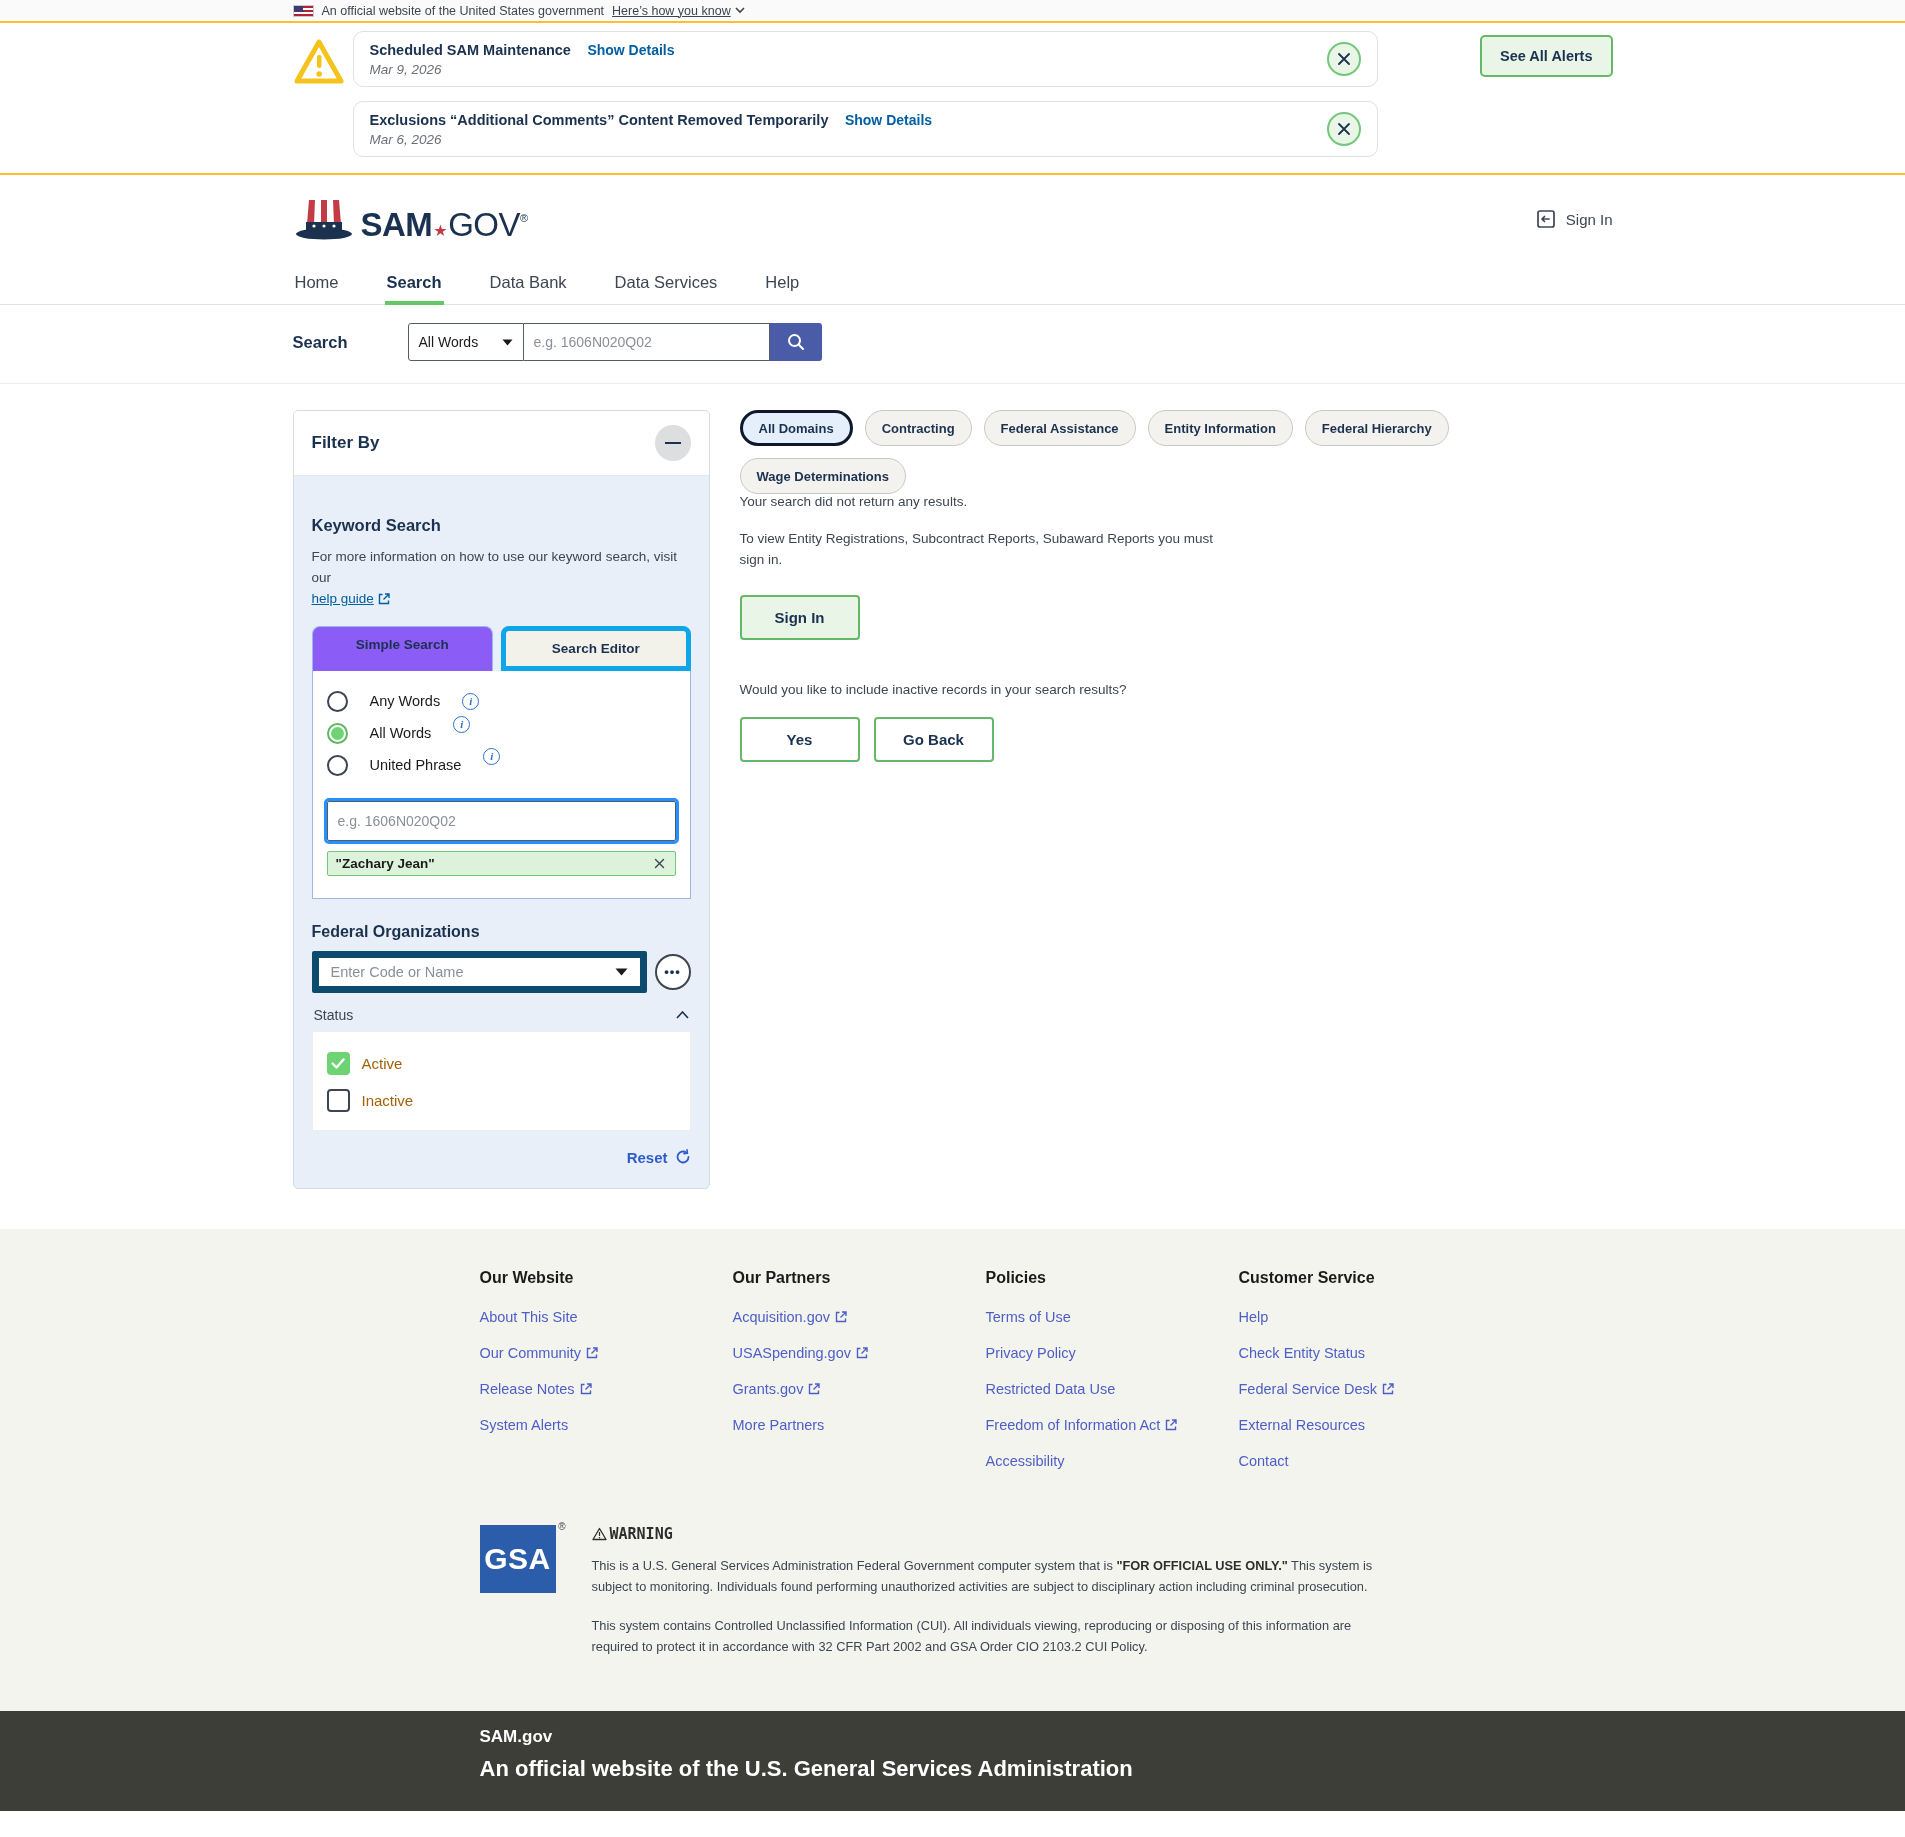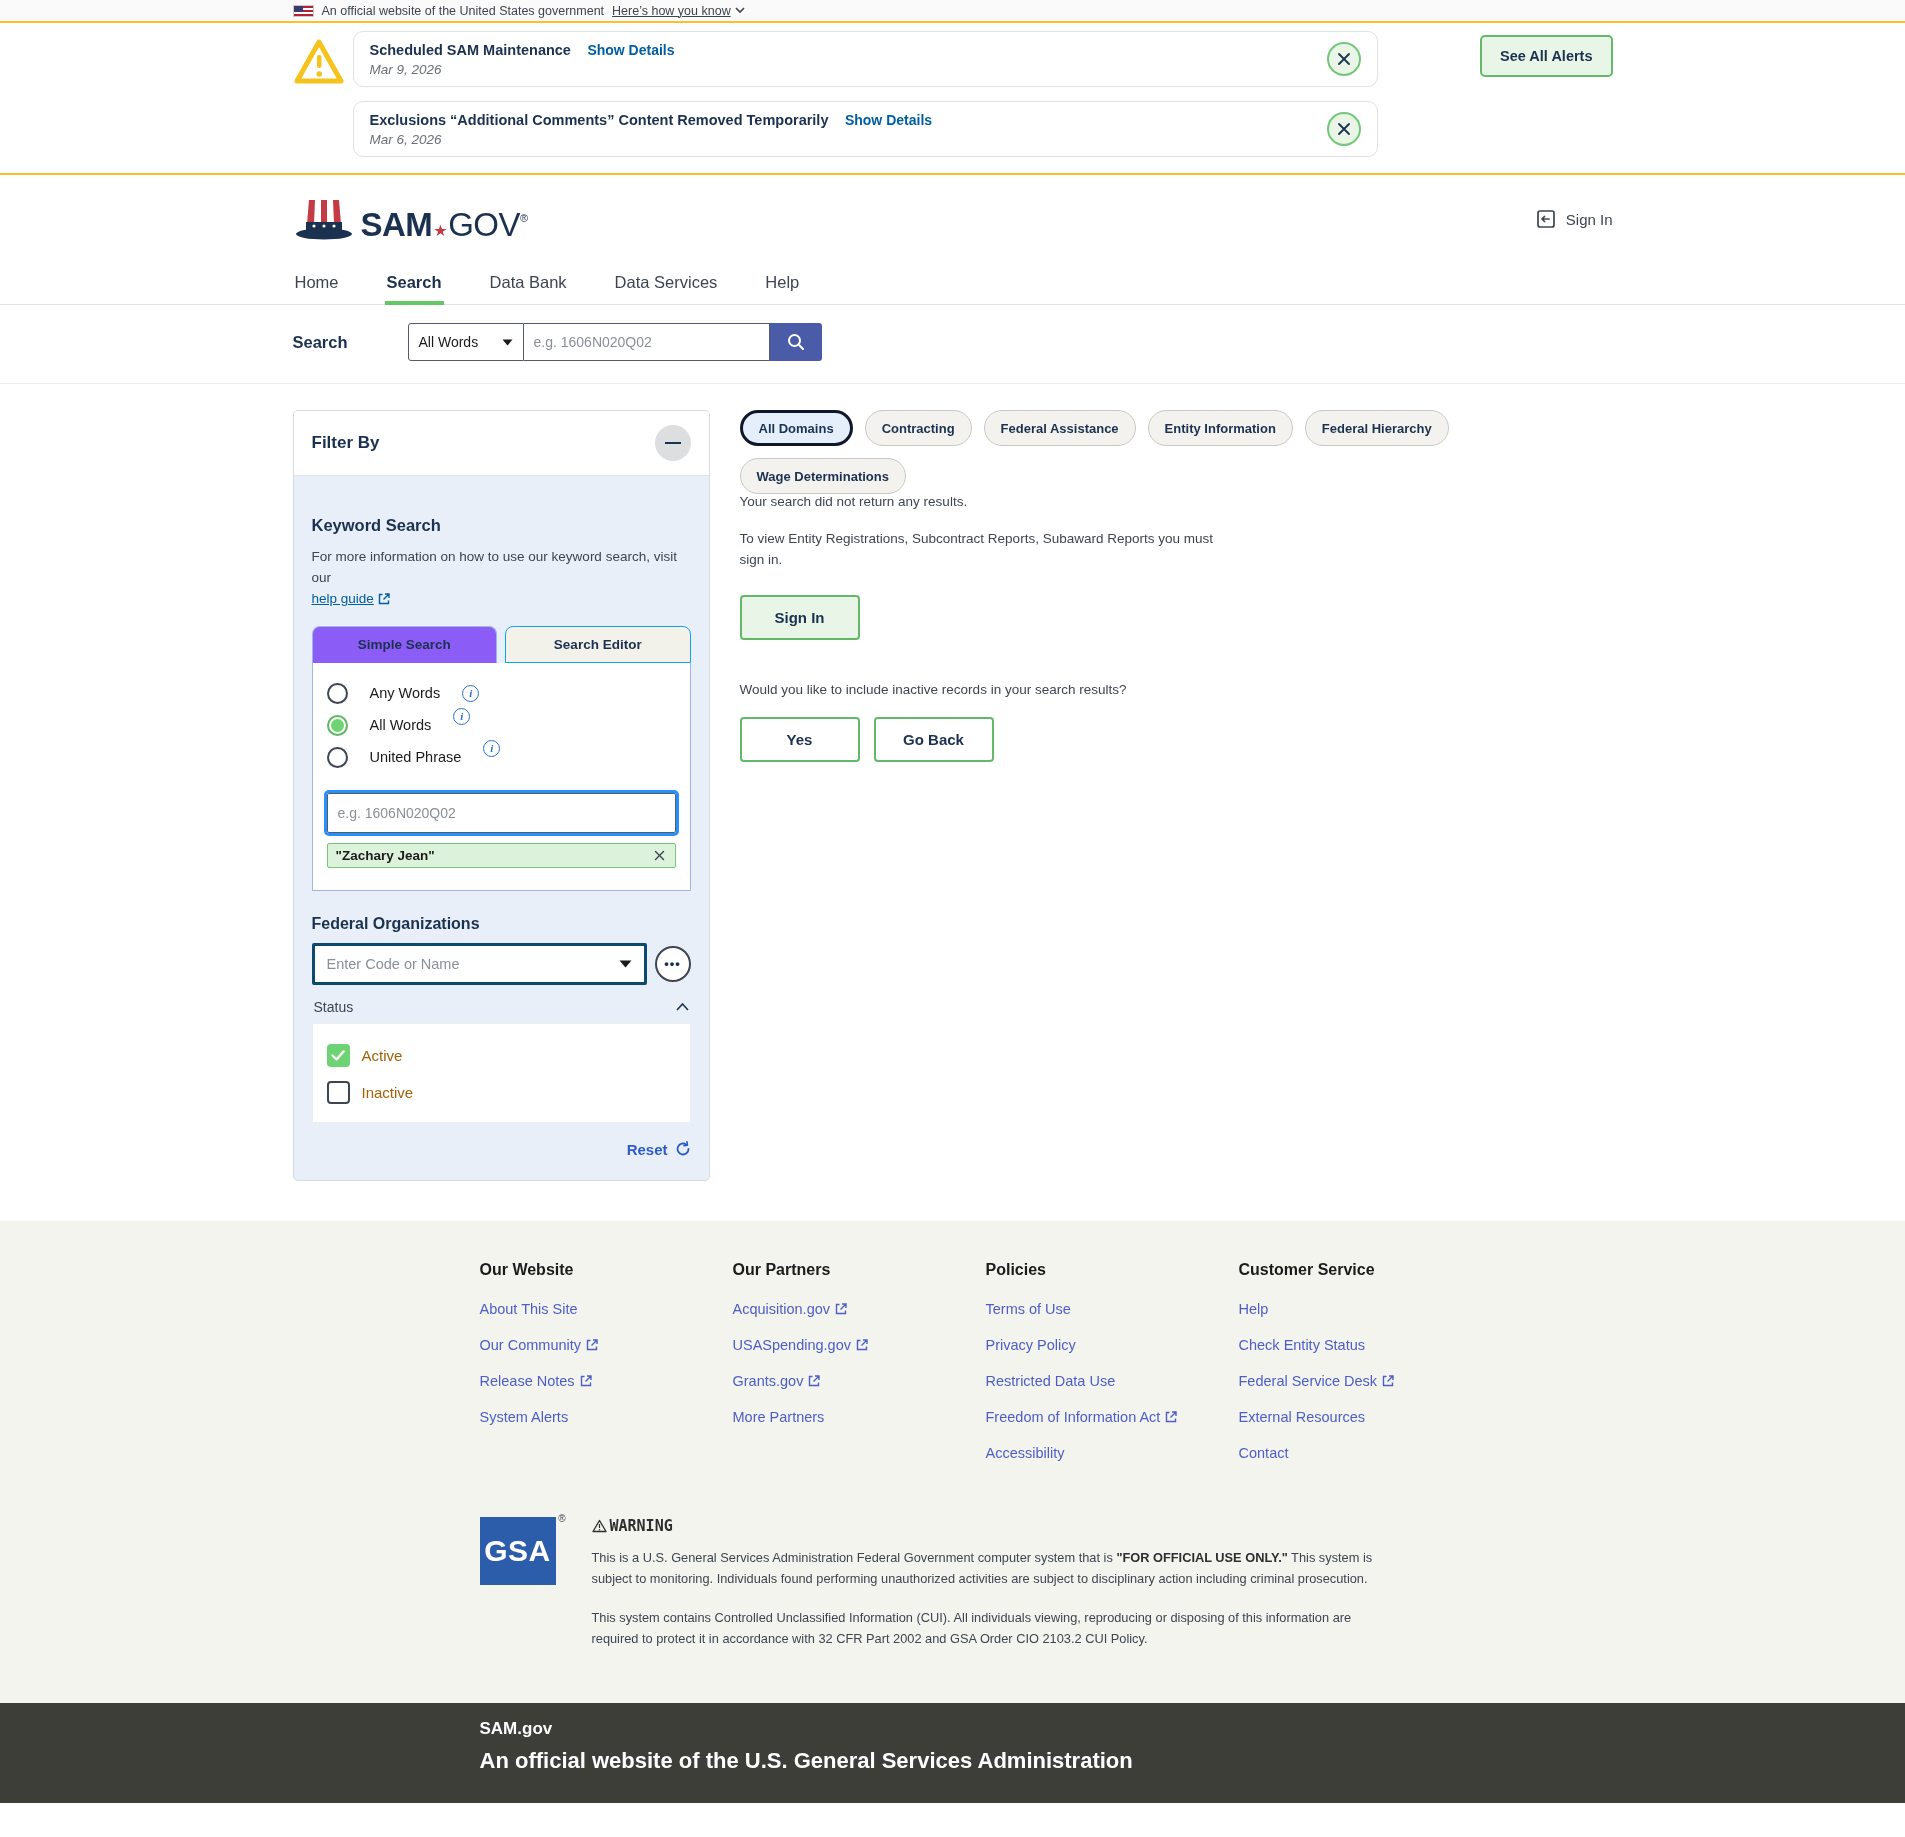--- a/index.html
+++ b/index.html
@@ -65,37 +65,37 @@
   .filter-title { font-size:17px; font-weight:bold; color:#1b3150; }
   .collapse-btn { width:36px; height:36px; border-radius:50%; background:#dcdee0; border:none; display:flex; align-items:center; justify-content:center; cursor:pointer; }
   .collapse-btn span { display:block; width:16px; height:2.5px; background:#1b3150; }
   .filter-body { padding:18px; }
   .kw-heading { font-size:16.5px; font-weight:bold; color:#1b3150; margin:22px 0 12px; }
   .kw-info { font-size:13.5px; line-height:1.55; color:#3d4551; }
   .help-link { color:#005ea2; text-decoration:underline; cursor:pointer; display:inline-flex; align-items:center; gap:4px; }
   .kw-tabs { display:flex; margin-top:16px; }
   .kw-tab { flex:1; text-align:center; font-size:13.5px; font-weight:bold; color:#1b3150; padding:10px 0; border-radius:8px 8px 0 0; cursor:pointer; }
   .kw-tab.active { background:#8b5cf6; border:1px solid #9db7e8; border-bottom:none; }
-  .kw-tab.inactive { background:#f3f2ea; border:1px solid #0ea5e9; margin-left:8px; }
+  .kw-tab.inactive { background:#f3f2ea; border:5px solid #0ea5e9; margin-left:8px; }
   .kw-content { background:#fff; border:1px solid #9db7e8; border-top:none; padding:20px 14px 22px; }
   .radio-row { display:flex; align-items:center; gap:22px; margin-bottom:11px; }
   .radio { width:21px; height:21px; border-radius:50%; border:2px solid #3d4551; background:#fff; flex:0 0 21px; position:relative; cursor:pointer; }
   .radio.checked { border-color:#5bb85f; }
   .radio.checked::after { content:""; position:absolute; inset:2px; border-radius:50%; background:#6ed373; }
   .radio-label { font-size:14.5px; color:#1b1b1b; }
   .info-icon { width:17px; height:17px; border-radius:50%; border:1.5px solid #2e6fd0; color:#2e6fd0; font-family:"Liberation Serif",serif; font-style:italic; font-weight:bold; font-size:11px; display:inline-flex; align-items:center; justify-content:center; cursor:pointer; }
   .info-raised { position:relative; top:-9px; }
   .kw-input { width:100%; height:40px; border:1px solid #565c65; border-radius:2px; padding:0 10px; font-size:14px; font-family:inherit; margin-top:14px; outline:3px solid #2491ff; outline-offset:0; }
   .kw-input::placeholder { color:#8a9099; }
   .chip { margin-top:10px; background:#dcf2da; border:1px solid #74c77a; border-radius:2px; padding:4px 8px; display:flex; align-items:center; justify-content:space-between; }
   .chip-text { font-size:13.5px; font-weight:bold; color:#1b1b1b; }
   .chip-x { font-size:13px; color:#3d4551; cursor:pointer; padding:0 2px; }
   .org-heading { font-size:16px; font-weight:bold; color:#1b3150; margin:24px 0 10px; }
   .org-row { display:flex; align-items:center; gap:8px; }
-  .org-select { flex:1; height:42px; background:#fff; border:3px solid #0c4a6e; border-radius:2px; display:flex; align-items:center; justify-content:space-between; padding:0 12px; cursor:pointer; }
+  .org-select { flex:1; height:42px; background:#fff; border:7px solid #0c4a6e; border-radius:2px; display:flex; align-items:center; justify-content:space-between; padding:0 12px; cursor:pointer; }
   .org-placeholder { font-size:14.5px; color:#8a9099; }
   .more-btn { width:36px; height:36px; border-radius:50%; background:#fff; border:2px solid #3d4551; font-weight:bold; color:#1b3150; font-size:13px; letter-spacing:1px; display:flex; align-items:center; justify-content:center; cursor:pointer; flex:0 0 36px; }
   .status-row { display:flex; align-items:center; justify-content:space-between; margin:14px 2px 8px; cursor:pointer; }
   .status-label { font-size:14px; color:#3d4551; }
   .status-box { background:#fff; border:1px solid #eceef0; padding:14px 14px 16px; }
   .check-row { display:flex; align-items:center; gap:12px; margin:6px 0 14px; cursor:pointer; }
   .check-row:last-child { margin-bottom:2px; }
   .checkbox { width:23px; height:23px; border-radius:4px; flex:0 0 23px; display:flex; align-items:center; justify-content:center; }
   .checkbox.checked { background:#6ed373; }
   .checkbox.unchecked { background:#fff; border:2px solid #3d4551; }

